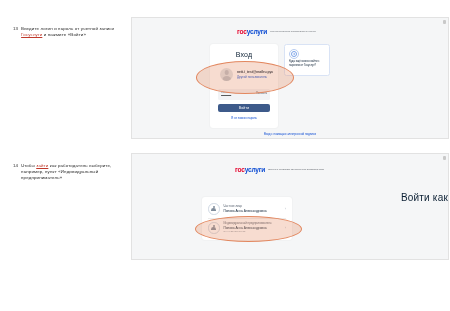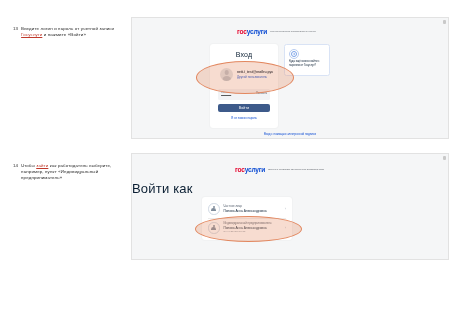--- a/index.html
+++ b/index.html
@@ -56,21 +56,21 @@
   .link-center{position:absolute;width:100%;text-align:center;font-size:2.9px;color:#0d4cd3;}
 
   
   .info-card{position:absolute;background:#fff;border:0.5px solid #d9e3f5;border-radius:2.5px;}
   .info-icon{position:absolute;left:4px;top:4px;width:8px;height:8px;border-radius:50%;border:0.5px solid #b9cdf0;display:flex;align-items:center;justify-content:center;}
   .info-icon .glyph{width:4px;height:4px;border-radius:50%;border:0.5px solid #7ba3e8;position:relative;}
   .info-icon .glyph:after{content:"";position:absolute;left:50%;top:0.6px;transform:translateX(-50%);width:0.7px;height:2.6px;background:#7ba3e8;}
   .info-text{position:absolute;left:4px;top:15px;right:3px;font-size:2.7px;line-height:3.6px;color:#0b1f33;}
 
   
-  .voiti-title{position:absolute;width:100%;text-align:left;font-size:13px;color:#0b1f33;letter-spacing:.2px;}
+  .voiti-title{position:absolute;width:100%;text-align:right;font-size:10px;color:#0b1f33;letter-spacing:.2px;margin-top:11px;}
   .acct{position:absolute;display:flex;align-items:center;gap:4px;}
   .acct-ico{width:9.5px;height:9.5px;border-radius:50%;border:0.5px solid #cfd8e3;display:flex;align-items:center;justify-content:center;flex:0 0 auto;background:#fff;}
   .acct-ico .p-head{width:2.4px;height:2.4px;border-radius:50%;background:#7f8c9b;position:absolute;margin-top:-3px;}
   .acct-ico .p-body{width:4.6px;height:3px;border-radius:2.4px 2.4px 0 0;background:#7f8c9b;position:absolute;margin-top:2.4px;}
   .acct-ico .wrap{position:relative;width:5px;height:7px;display:flex;align-items:center;justify-content:center;}
   .acct-txt{flex:1 1 auto;}
   .acct-l1{font-size:2.9px;color:#5a6472;line-height:3.6px;}
   .acct-l2{font-size:3.2px;color:#0b1f33;line-height:4px;}
   .acct-l3{font-size:2.4px;color:#8b949e;line-height:3.2px;margin-top:.8px;}
   .chev{font-size:4px;color:#b7bec7;line-height:4px;flex:0 0 auto;}

